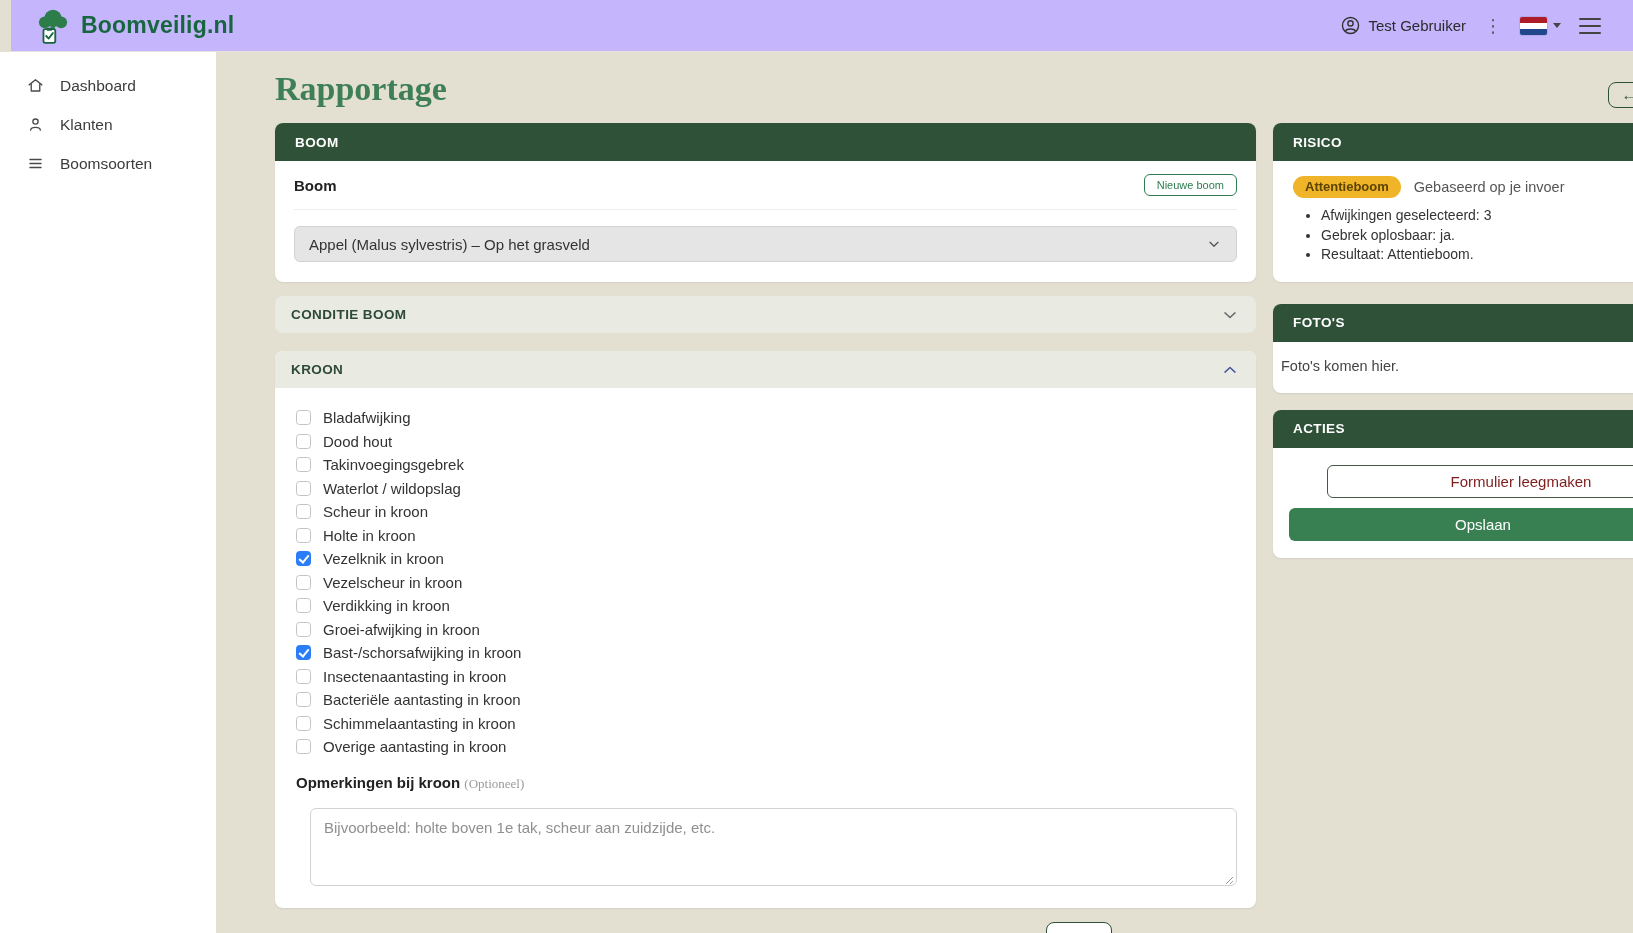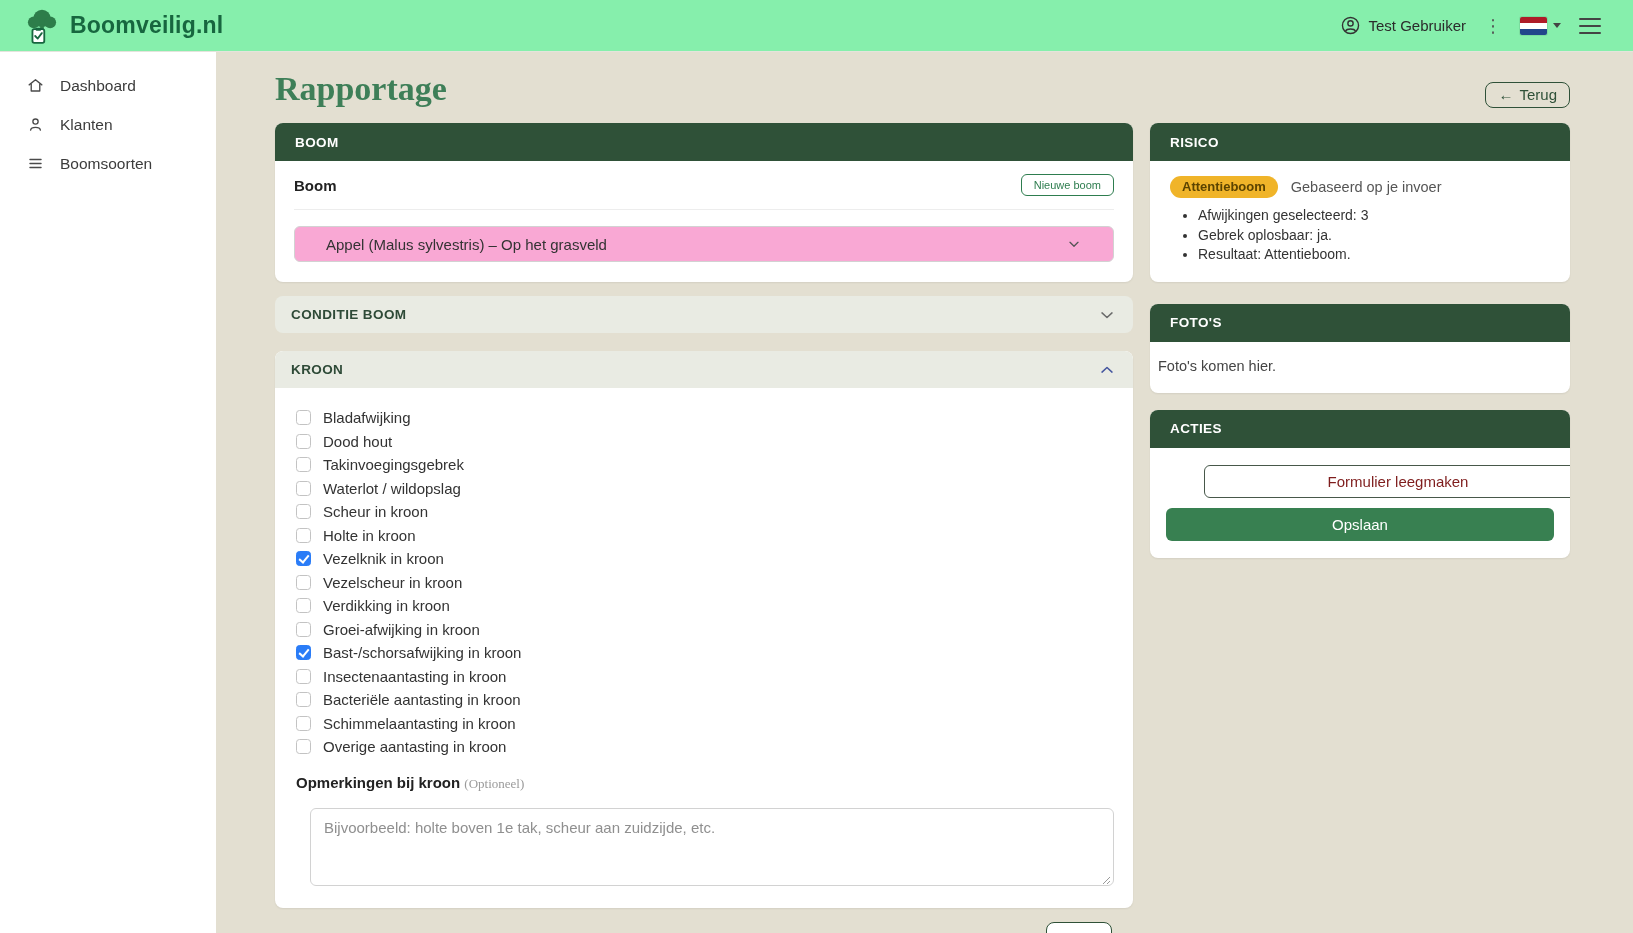--- a/index.html
+++ b/index.html
@@ -6,23 +6,24 @@
   html,body { width:1633px; height:933px; overflow:hidden; }
   body {
     font-family:"Liberation Sans", sans-serif;
     background:#e3dfd1;
     color:#333;
     position:relative;
   }
 
   
   .topbar {
-    height:52px; background:#86efac; border-bottom:1px solid #e4e4dc;
+    height:52px; background:#c4b5fd; border-bottom:1px solid #e4e4dc;
     display:flex; align-items:center; justify-content:space-between;
     padding:0 30px 0 22px;
+    margin-left:11px;
   }
   .brand { display:flex; align-items:center; gap:8px; cursor:pointer; }
   .brand-text { font-size:23px; font-weight:bold; color:#17663f; letter-spacing:.2px; }
   .topbar-right { display:flex; align-items:center; gap:16px; }
   .user-chip { display:flex; align-items:center; gap:7px; }
   .user-name { font-size:15px; color:#2b2b2b; }
   .kebab { font-size:18px; color:#555; line-height:1; padding:0 2px; cursor:pointer; }
   .lang { display:flex; align-items:center; gap:6px; cursor:pointer; }
   .flag { width:27px; height:18px; border-radius:2px; overflow:hidden; display:flex; flex-direction:column; box-shadow:0 0 0 1px rgba(0,0,0,.08); }
   .flag span { flex:1; }
@@ -41,21 +42,21 @@
   .main-head { display:flex; align-items:flex-end; justify-content:space-between; }
   .page-title { font-family:"Liberation Serif", serif; font-size:34px; font-weight:bold; color:#3e7f58; margin-top:2px; }
   .back-btn {
     display:flex; align-items:center; gap:6px; margin-top:10px;
     border:1.5px solid #2f5138; border-radius:8px; background:transparent;
     color:#2f5138; font-size:15px; padding:3px 12px 4px; cursor:pointer;
     font-family:"Liberation Sans", sans-serif;
   }
 
   .cols { display:flex; gap:17px; margin-top:15px; align-items:flex-start; }
-  .col-left { width:858px; flex:none; }
+  .col-left { width:981px; flex:none; }
   .col-right { width:420px; flex:none; }
 
   
   .card { border-radius:8px; background:#fff; box-shadow:0 1px 2px rgba(0,0,0,.07); overflow:hidden; }
   .card-header {
     background:#2f5138; color:#fff; height:38px; display:flex; align-items:center;
     padding:0 20px; font-size:13.5px; font-weight:bold; letter-spacing:.4px;
   }
   .acc-bar {
     background:#e9ebe3; height:37px; border-radius:8px;
@@ -69,21 +70,21 @@
   .boom-body { padding:13px 19px 20px; }
   .boom-row { display:flex; align-items:center; justify-content:space-between; padding-bottom:13px; border-bottom:1px solid #ededed; }
   .field-label { font-size:15px; font-weight:bold; color:#222; }
   .btn-outline-green {
     border:1px solid #2e7d4f; color:#2e7d4f; background:#fff; border-radius:6px;
     font-size:11px; padding:4px 12px; cursor:pointer; font-family:"Liberation Sans", sans-serif;
   }
   .select {
     margin-top:16px; height:36px; border:1px solid #d2d2d2; border-radius:6px;
     display:flex; align-items:center; justify-content:space-between;
-    padding:0 31px; cursor:pointer; background:#f9a8d4;
+    padding:0 14px; cursor:pointer; background:#e5e5e5;
   }
   .select .sel-text { font-size:15px; color:#333; }
 
   .gap14 { height:14px; } .gap18 { height:18px; }
 
   
   .kroon-body { padding:18px 19px 18px; }
   .cb-row { display:flex; align-items:center; gap:12px; height:23.5px; cursor:pointer; padding-left:2px; }
   .cb {
     width:15px; height:15px; border:1.5px solid #c3c3c3; border-radius:3.5px;

